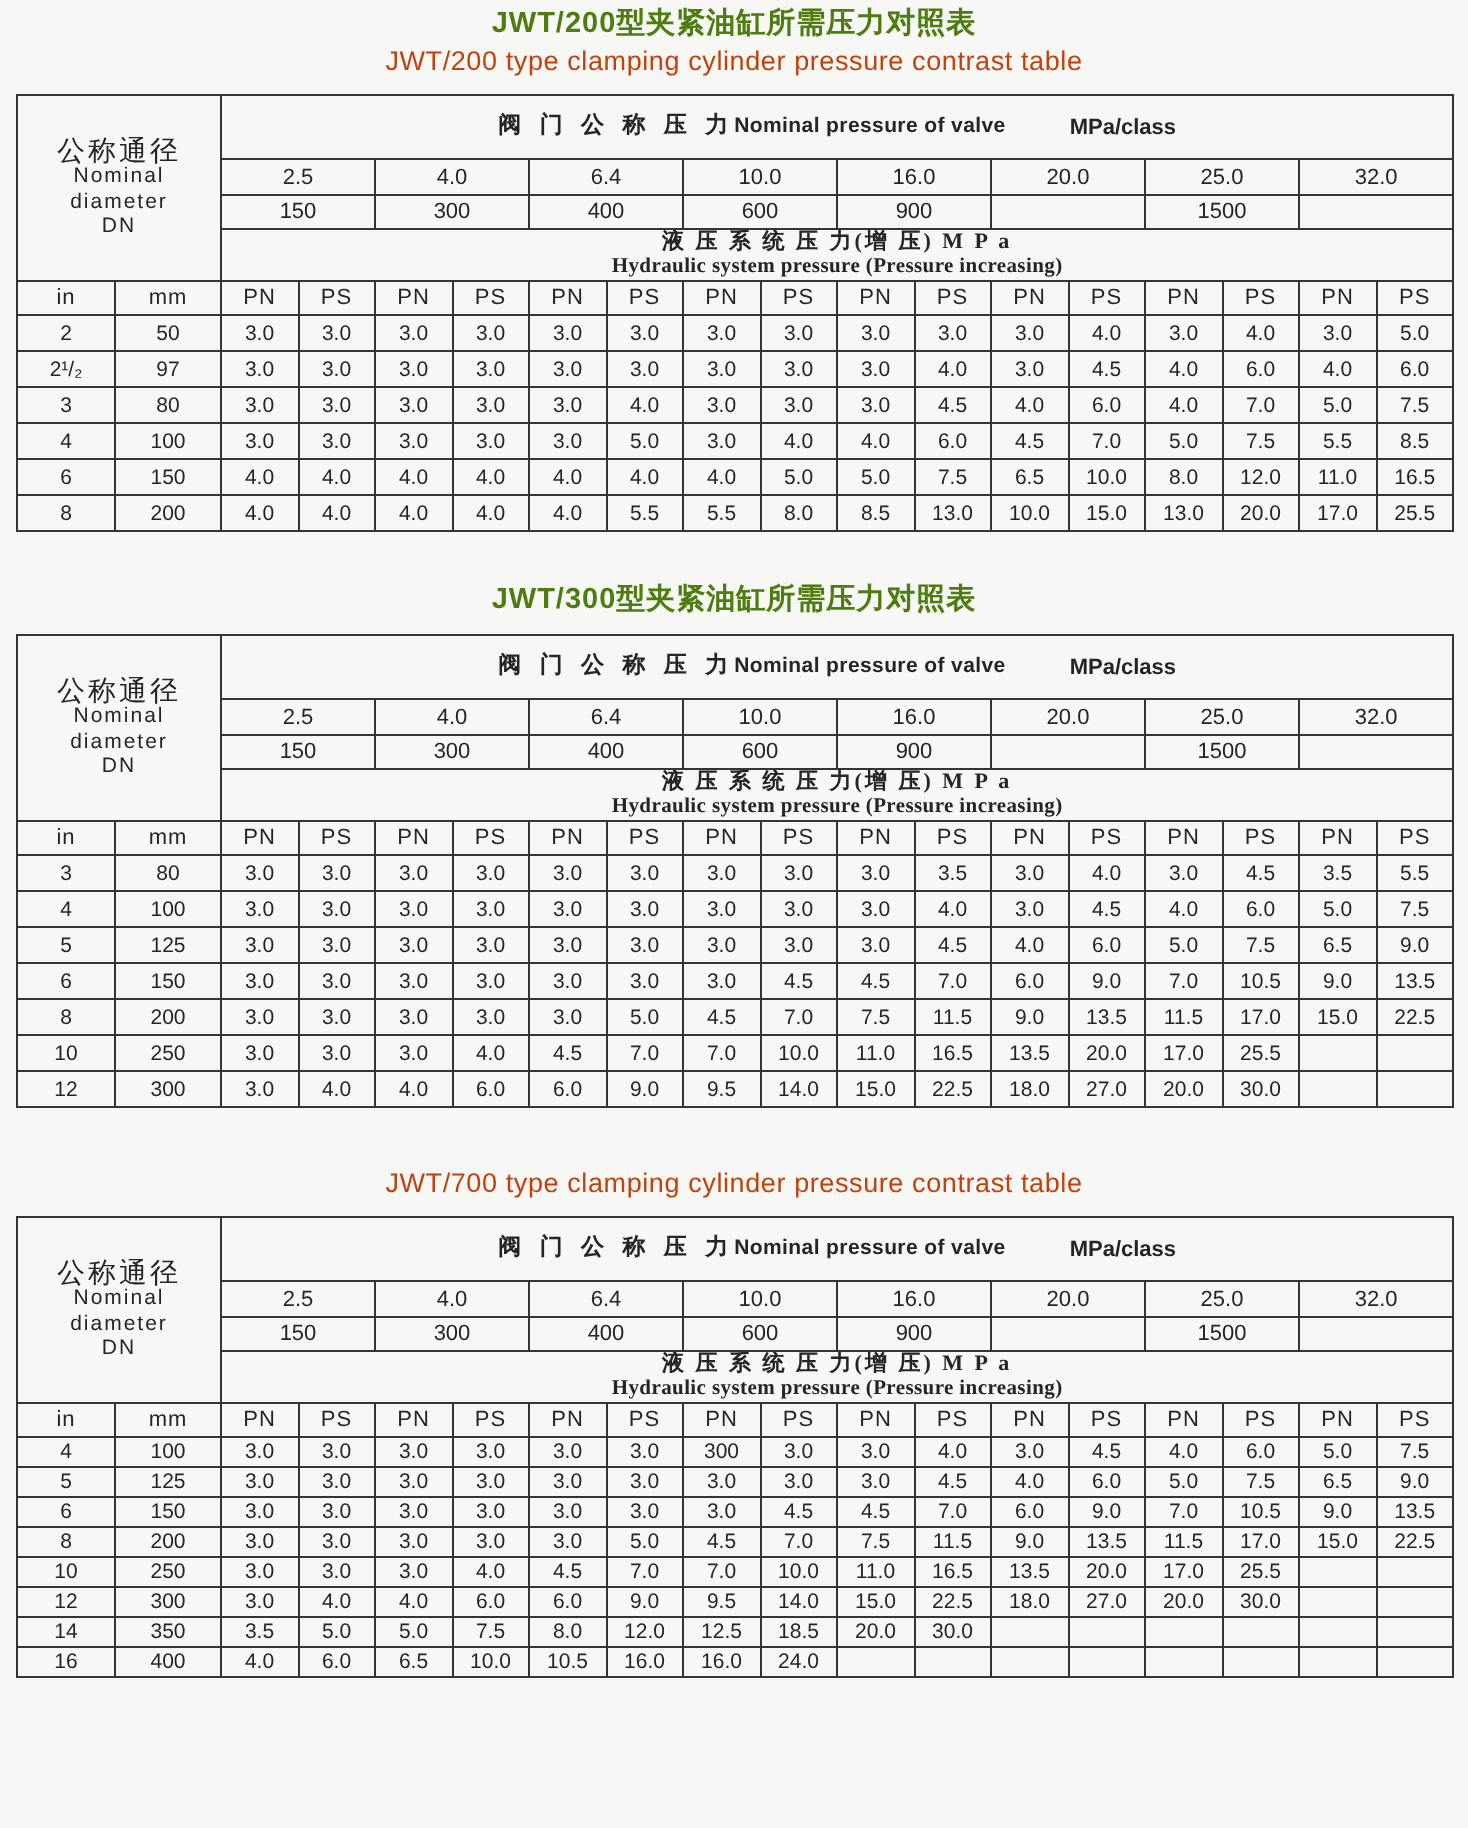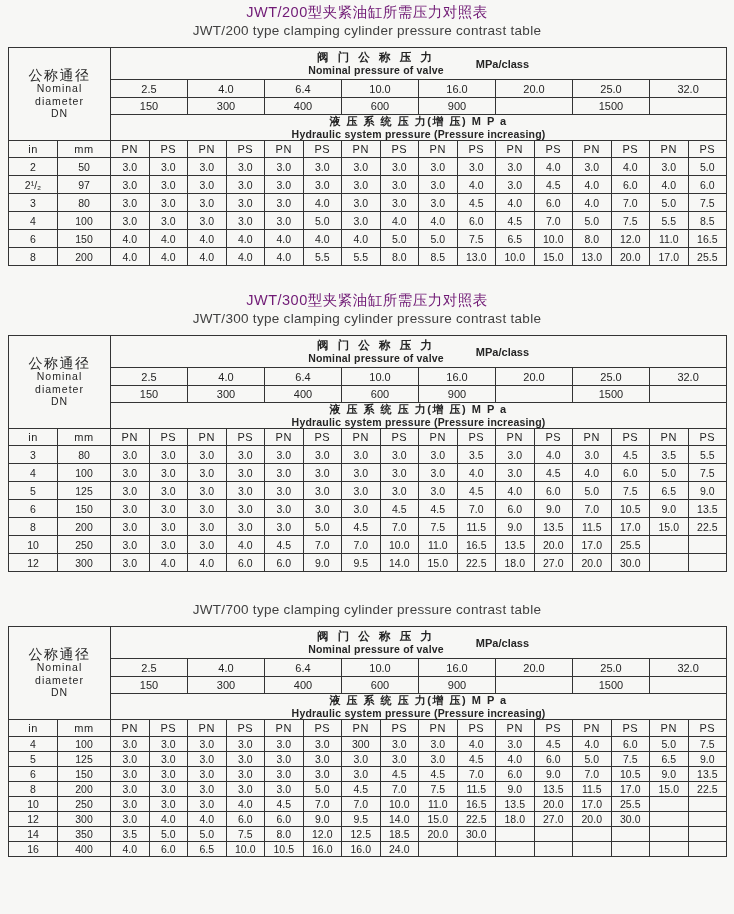--- a/index.html
+++ b/index.html
@@ -8,54 +8,54 @@
     background:#f7f7f5;
     font-family:"Liberation Sans","DejaVu Sans",sans-serif;
     color:#262626;
     -webkit-font-smoothing:antialiased;
   }
   .section { }
   .s1 { padding-top:4px; }
   .s2 { margin-top:26px; }
   .s3 { margin-top:30px; }
   .title-zh {
-    text-align:center; font-size:14.5px; font-weight:normal;
-    letter-spacing:0.5px; margin:0; line-height:17px; color:#701a75;
+    text-align:center; font-size:14.5px; font-weight:bold;
+    letter-spacing:0.5px; margin:0; line-height:17px; color:#4d7c0f;
   }
   .title-en {
     text-align:center; font-size:13.5px; font-weight:normal;
-    margin:2px 0 0; line-height:16px; color:#404040; letter-spacing:0.3px;
+    margin:2px 0 0; line-height:16px; color:#c2410c; letter-spacing:0.3px;
   }
   table.tbl {
     border-collapse:collapse; table-layout:fixed;
     width:718px; margin:8px 0 0 8px;
     background:transparent;
   }
   .tbl td {
     border:1px solid #343434;
     text-align:center; vertical-align:middle;
     font-size:10.5px; padding:0; color:#252525;
     overflow:hidden; white-space:nowrap;
   }
   col.c-in { width:49px; }
   col.c-mm { width:53px; }
   col.c-d  { width:38.5px; }
   tr.h1 { height:32px; }
   tr.h2 { height:18px; }
   tr.h3 { height:17px; }
-  tr.h4 { height:14px; }
+  tr.h4 { height:14px;font-family:Liberation Serif, serif; }
   tr.h5 { height:17px;margin-left:12px; }
   .t12 tbody tr { height:18px; }
   .t3  tbody tr { height:15px; }
   tr.h2 td, tr.h3 td { font-size:11px; }
   tr.h5 td { font-size:11px; letter-spacing:0.5px; }
   td.left-head div { line-height:12.5px; font-size:10.5px; letter-spacing:1px; }
   td.left-head .nh-zh { font-size:14px; letter-spacing:1.5px; margin-bottom:1px; }
   .vh { display:flex; align-items:center; justify-content:center; gap:8px; }
-  .vh .vh-col { display:flex; flex-direction:column; }
+  .vh .vh-col { display:flex; flex-direction:row; }
   .vh .zh { font-weight:bold; font-size:11.5px; letter-spacing:3px; line-height:13px; }
   .vh .en { font-weight:bold; font-size:10.5px; line-height:12px; letter-spacing:0.2px; }
   .vh .unit { font-weight:bold; font-size:11px;margin-left:24px; }
   tr.h4 .zh { font-weight:bold; font-size:11px; letter-spacing:1.5px; line-height:13px; }
   tr.h4 .en { font-weight:bold; font-size:10.5px; line-height:12px; letter-spacing:0.2px; }
 </style>
 </head>
 <body>
 
 <div class="section s1">
@@ -267,21 +267,20 @@
           <td>20.0</td>
           <td>17.0</td>
           <td>25.5</td>
         </tr>
       </tbody>
     </table>
 </div>
 
 <div class="section s2">
   <div class="title-zh">JWT/300型夹紧油缸所需压力对照表</div>
-  <div class="title-en">JWT/300 type clamping cylinder pressure contrast table</div>
   <table class="tbl t12">
       <colgroup>
         <col class="c-in">
         <col class="c-mm">
         <col class="c-d">
         <col class="c-d">
         <col class="c-d">
         <col class="c-d">
         <col class="c-d">
         <col class="c-d">

